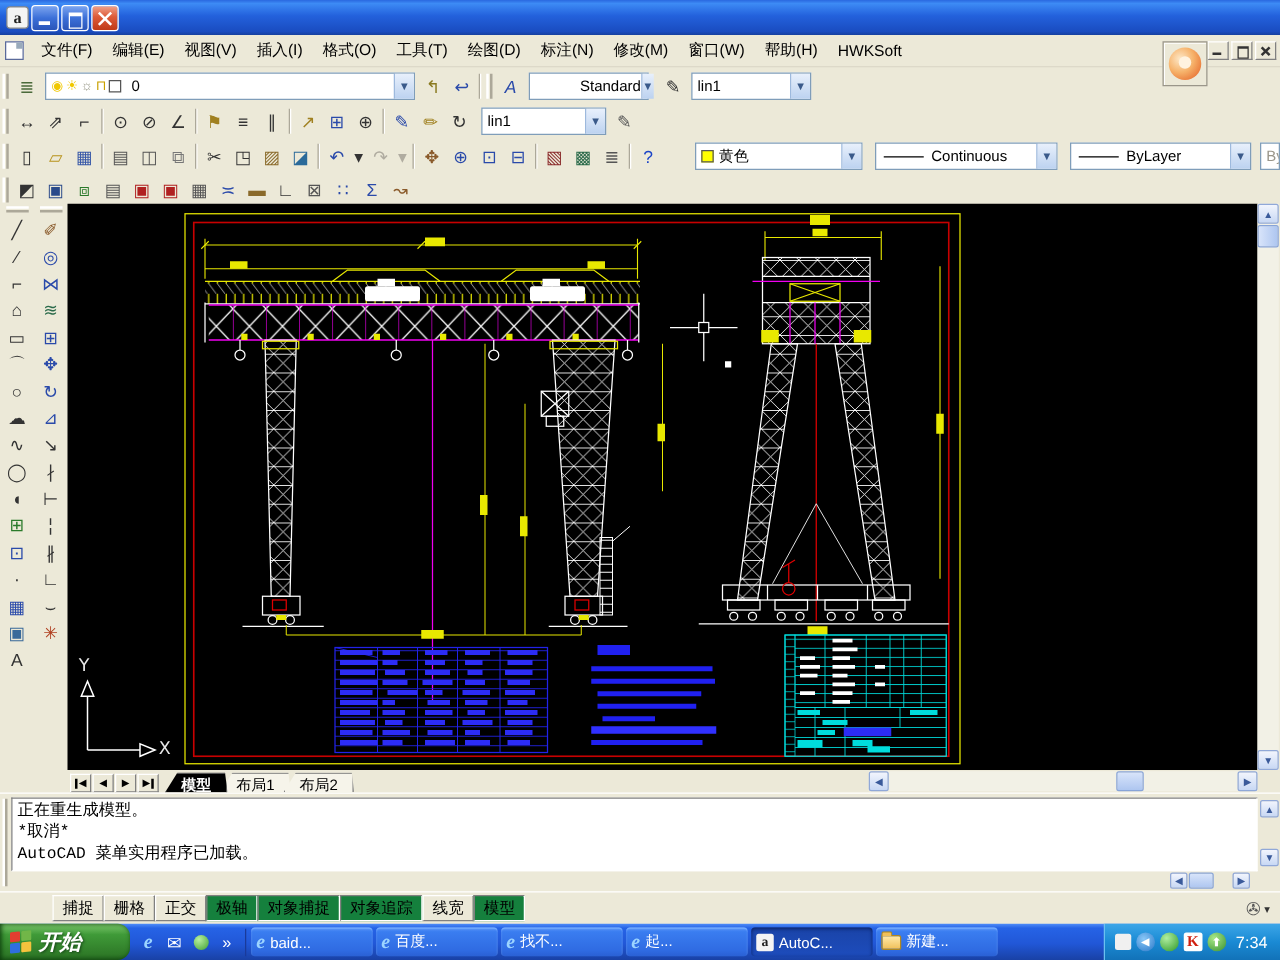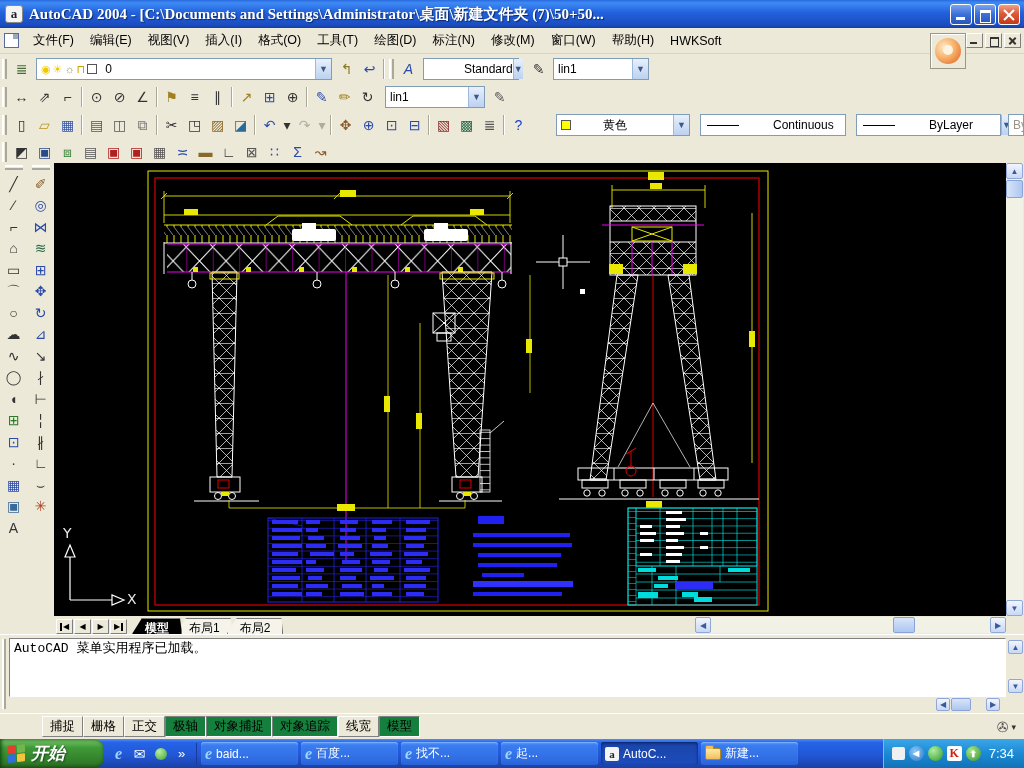--- a/index.html
+++ b/index.html
@@ -61,21 +61,21 @@
     border-left:1px solid #9db9dd; color:#3a5a8a; display:flex; align-items:center; justify-content:center; font-size:9px; }
   .swatch { width:10px; height:10px; border:1px solid #555; background:#fff; margin-right:4px; flex:none; }
   .line-sample { width:32px; height:1px; background:#000; margin:0 6px 0 2px; flex:none; }
   .combo-icons { display:flex; align-items:center; gap:2px; margin-right:4px; }
   .combo-icons span { font-size:11px; line-height:1; }
   .vtb { position:absolute; top:163px; width:27px; background:#ece9d8; display:flex; flex-direction:column; align-items:center; padding-top:2px; }
   #draw-tb { left:0; height:453px; }
   #modify-tb { left:27px; height:453px; }
   .vgrip { width:18px; height:5px; border-top:2px solid #fff; border-bottom:2px solid #aca899; margin-bottom:3px; }
   .vtb .tbtn { width:23px; height:21.5px; }
-  .abs { position:absolute;gap:28px; }
+  .abs { position:absolute; }
 
   
   .canvas { position:absolute; left:54px; top:163px; width:952px; height:453px; background:#000; overflow:hidden; }
   .ucs-label { position:absolute; color:#e8e8e8; font-size:14px; font-family:"DejaVu Sans",sans-serif; }
   
   .sb-btn { position:absolute; background:linear-gradient(180deg,#f2f5fd,#c8d8f4); border:1px solid #90a8d8;
     border-radius:2px; color:#3a5a9a; font-size:8px; display:flex; align-items:center; justify-content:center; }
   .sb-track { position:absolute; background:#f2f1e6; }
   .sb-thumb { position:absolute; background:linear-gradient(90deg,#d8e4fa,#aec6f0); border:1px solid #88a4d8; border-radius:2px; }
   .sb-thumb.h { background:linear-gradient(180deg,#d8e4fa,#aec6f0); }
@@ -158,21 +158,20 @@
   .ti-green { background:radial-gradient(circle at 35% 30%,#b0eea0,#2e9828); border-radius:50%; }
   .ti-kav { background:#fff; color:#d02010; font-family:"Liberation Serif",serif; font-size:12px; }
   .ti-shield { background:radial-gradient(circle at 35% 30%,#a8e888,#389030); color:#fff; border-radius:50%; font-size:9px; }
   .clock { color:#fff; font-size:13px; margin-left:4px; white-space:nowrap; }
 </style>
 </head>
 <body>
 
 <div class="titlebar">
   <div class="appicon">a</div>
-  <div class="title">AutoCAD 2004 - [C:\Documents and Settings\Administrator\桌面\新建文件夹 (7)\50+50...</div>
   <div class="winbtn min"></div>
   <div class="winbtn restore"></div>
   <div class="winbtn close"></div>
 </div>
 
 <div class="menubar">
   <div class="docicon"></div>
   <span class="menuitem">文件(F)</span>
   <span class="menuitem">编辑(E)</span>
   <span class="menuitem">视图(V)</span>
@@ -760,20 +759,22 @@
   <span class="tab">布局2</span>
 </div>
 <div class="sb-track" style="left:695px;top:617px;width:311px;height:16px;"></div>
 <div class="sb-btn" style="left:695px;top:617px;width:16px;height:16px;">◀</div>
 <div class="sb-thumb h" style="left:893px;top:617px;width:22px;height:16px;"></div>
 <div class="sb-btn" style="left:990px;top:617px;width:16px;height:16px;">▶</div>
 
 <div class="cmdwin">
   <div class="cmdgrip"></div>
   <div class="cmdhist">
+    <div>正在重生成模型。</div>
+    <div>*取消*</div>
     <div>AutoCAD 菜单实用程序已加载。</div>
   </div>
 </div>
 <div class="sb-btn cmd-vsb-up">▲</div>
 <div class="sb-btn cmd-vsb-dn">▼</div>
 <div class="sb-btn cmd-hsb-l">◀</div>
 <div class="sb-thumb h cmd-hsb-t"></div>
 <div class="sb-btn cmd-hsb-r">▶</div>
 
 <div class="statusbar">

